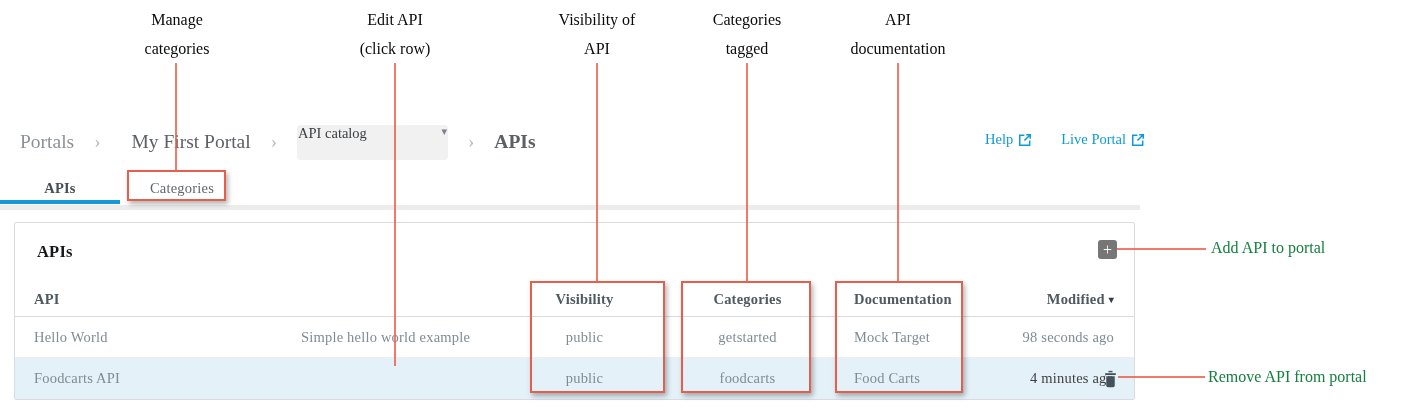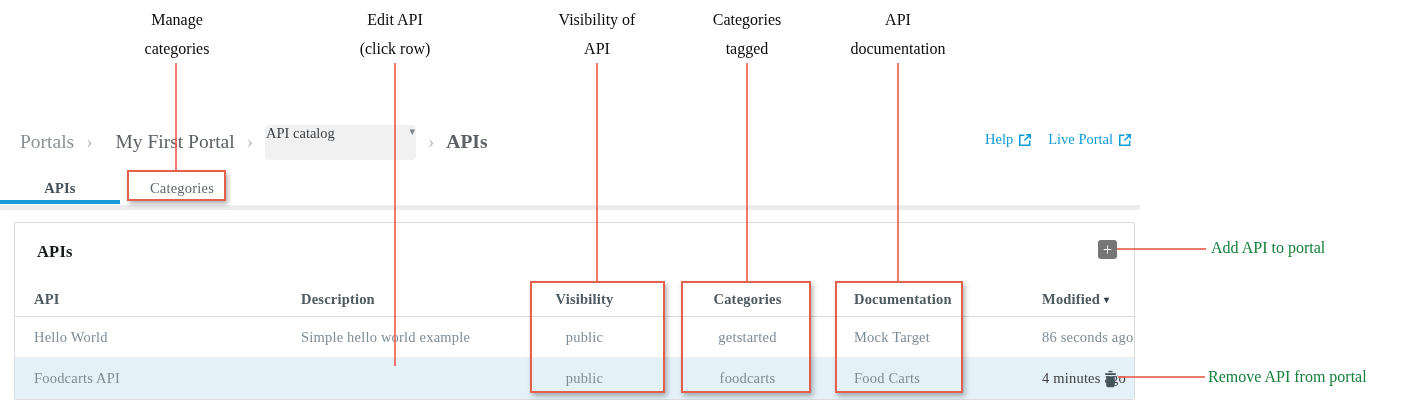--- a/index.html
+++ b/index.html
@@ -19,31 +19,31 @@
   .note{position:absolute;top:5px;width:170px;text-align:center;font-size:16px;
     line-height:29px;color:#0a0a0a;}
   .note-side{position:absolute;font-size:16px;color:#15803d;white-space:nowrap;}
   
   .vline{position:absolute;width:2px;background:var(--line-red);opacity:.8;z-index:9;pointer-events:none;}
   .hline{position:absolute;height:2px;background:var(--line-red);opacity:.8;z-index:9;pointer-events:none;}
   .rbox{position:absolute;border:2px solid var(--accent-red);z-index:8;pointer-events:none;
     box-shadow:2px 3px 5px rgba(0,0,0,.30);}
   
   .breadcrumb{position:absolute;left:20px;top:122px;height:40px;display:flex;
-    align-items:center;gap:12px;font-size:19.5px;color:#5d6165;white-space:nowrap;}
+    align-items:center;gap:20px;font-size:19.5px;color:#5d6165;white-space:nowrap;}
   .crumb-root{color:#8d9297;cursor:pointer;}
   .crumb-sep{color:#b7bcc1;font-size:19px;}
   .crumb-link{color:#5d6165;cursor:pointer;margin-left:11px;}
   .crumb-dropdown{height:35px;min-width:151px;background:#f1f1f2;border-radius:4px;
     display:flex;align-items:flex-start;justify-content:space-between;
     padding:0 1px;font-size:14.5px;color:#3c4043;cursor:pointer;}
   .crumb-caret{font-size:11px;color:#7a8187;margin-left:10px;}
   .crumb-current{font-weight:600;color:#5d6165;}
   
-  .portal-links{position:absolute;top:131px;left:985px;display:flex;gap:16px;
+  .portal-links{position:absolute;top:131px;left:985px;display:flex;gap:29px;
     align-items:center;font-size:14.5px;color:var(--link-blue);}
   .plink{display:flex;align-items:center;gap:5px;cursor:pointer;color:var(--link-blue);}
   
   .tabbar{position:absolute;top:172px;left:0;width:1140px;height:33px;display:flex;}
   .tab{display:flex;align-items:center;justify-content:center;font-size:14.5px;
     letter-spacing:.2px;cursor:pointer;}
   .tab-apis{width:120px;color:#454f57;font-weight:600;}
   .tab-categories{width:124px;color:#60686f;}
   .tab-underline{position:absolute;left:0;top:200px;width:120px;height:4px;background:var(--tab-blue);}
   .tab-shadow{position:absolute;left:0;top:205px;width:1140px;height:5px;background:#ececec;}
@@ -60,21 +60,21 @@
     font-weight:600;color:#4e5960;font-size:14.5px;letter-spacing:.2px;}
   .trow{position:relative;height:41px;font-size:14.5px;color:#7e8c95;letter-spacing:.2px;}
   .trow1{border-bottom:1px solid #eceef0;}
   .trow2{background:var(--row-highlight);padding-left:8px;}
   .cell{position:absolute;top:0;bottom:0;display:flex;align-items:center;white-space:nowrap;}
   .c-api{left:19px;width:250px;}
   .c-desc{left:286px;width:225px;}
   .c-vis{left:516px;width:107px;justify-content:center;}
   .c-cat{left:667px;width:131px;justify-content:center;}
   .c-doc{left:839px;width:135px;}
-  .c-mod{left:1027px;width:140px;}
+  .c-mod{left:959px;width:140px;justify-content:flex-end;}
   .sort-caret{font-size:10px;color:#343f47;margin-left:4px;}
   .mod-pale{color:#404040;}
   .trash-btn{position:absolute;left:1086px;top:10px;width:18px;height:21px;cursor:pointer;
     display:flex;align-items:center;justify-content:center;}
 </style>
 </head>
 <body>
 
 <div class="screen">
 
@@ -141,37 +141,36 @@
   <div class="card">
     <div class="card-header">
       <div class="card-title">APIs</div>
       <div class="add-btn">
         <span>+</span>
       </div>
     </div>
 
     <div class="thead">
       <div class="cell c-api">API</div>
-      <div class="cell c-desc">Description</div>
       <div class="cell c-vis">Visibility</div>
       <div class="cell c-cat">Categories</div>
       <div class="cell c-doc">Documentation</div>
       <div class="cell c-mod">
         <span>Modified</span>
         <span class="sort-caret">▾</span>
       </div>
     </div>
 
     <div class="trow trow1">
       <div class="cell c-api">Hello World</div>
       <div class="cell c-desc">Simple hello world example</div>
       <div class="cell c-vis">public</div>
       <div class="cell c-cat">getstarted</div>
       <div class="cell c-doc">Mock Target</div>
-      <div class="cell c-mod">86 seconds ago</div>
+      <div class="cell c-mod">98 seconds ago</div>
     </div>
 
     <div class="trow trow2">
       <div class="cell c-api">Foodcarts API</div>
       <div class="cell c-vis">public</div>
       <div class="cell c-cat">foodcarts</div>
       <div class="cell c-doc">Food Carts</div>
       <div class="cell c-mod mod-pale">4 minutes ago</div>
       <div class="trash-btn">
         <svg width="17" height="20" viewBox="0 0 24 26">

